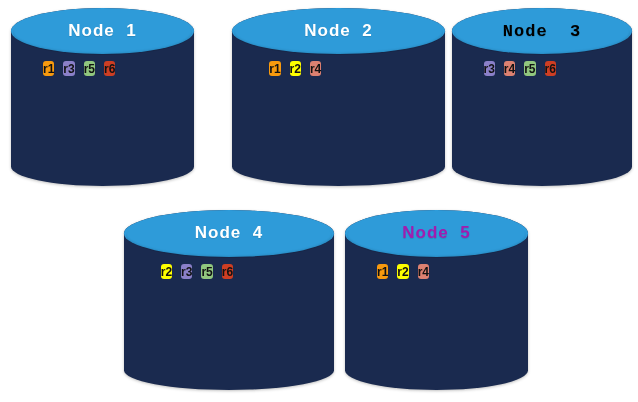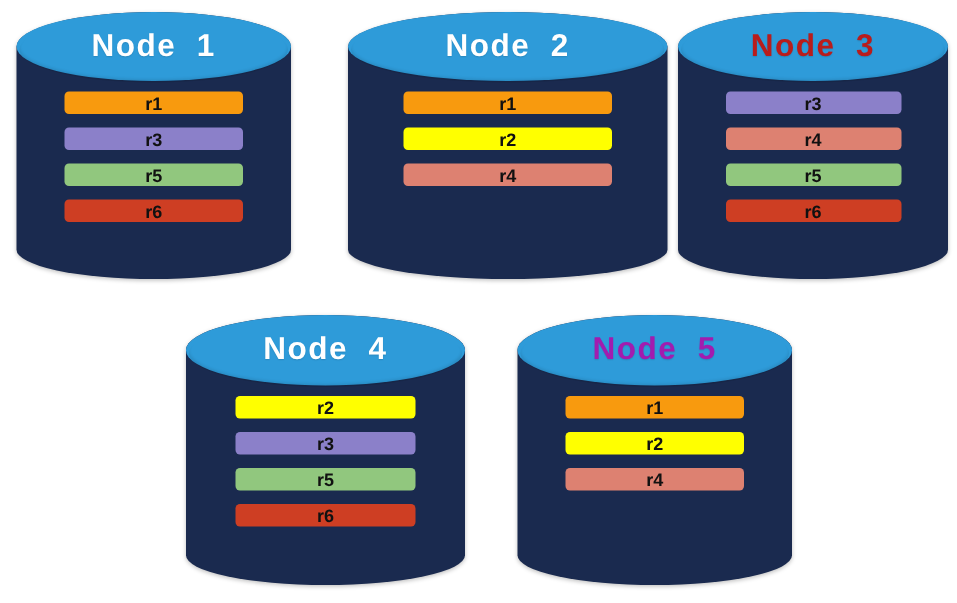--- a/index.html
+++ b/index.html
@@ -64,33 +64,33 @@
     position: absolute;
     left: 0;
     top: 0;
     width: 100%;
     height: 26%;
     display: flex;
     align-items: center;
     justify-content: center;
     color: #ffffff;
     font-weight: bold;
-    font-size: 21px;
+    font-size: 17px;
     letter-spacing: 1px;
     white-space: pre;
     text-shadow: 0 1px 1px rgba(0,0,0,0.12);
   }
 
   .replica-stack {
     position: absolute;
     left: 17.5%;
     right: 17.5%;
     top: 30%;
     display: flex;
-    flex-direction: column;
+    flex-direction: row;
     gap: 9px;
   }
 
   .replica-bar {
     height: 15px;
     border-radius: 3px;
     display: flex;
     align-items: center;
     justify-content: center;
     font-size: 12px;
@@ -124,29 +124,29 @@
       <div class="replica-stack">
         <div class="replica-bar" style="background: rgb(248, 154, 14); color: rgb(17, 17, 17);">r1</div>
         <div class="replica-bar" style="background: rgb(255, 255, 0); color: rgb(17, 17, 17);">r2</div>
         <div class="replica-bar" style="background: rgb(221, 129, 113); color: rgb(17, 17, 17);">r4</div>
       </div>
     </div>
     <div class="node" style="left: 452px; top: 8px; width: 180px; height: 178px;">
       <div class="cyl-body" style="background: rgb(26, 42, 79);"></div>
       <div class="cyl-top" style="background: rgb(46, 155, 217);"></div>
       <div class="cyl-top-shade"></div>
-      <div class="node-label" style="color: #b91c1c;">Node  3</div>
+      <div class="node-label" style="color: #000000; font-family: Liberation Mono, monospace;">Node  3</div>
       <div class="replica-stack">
         <div class="replica-bar" style="background: rgb(139, 128, 201); color: rgb(17, 17, 17);">r3</div>
         <div class="replica-bar" style="background: rgb(221, 129, 113); color: rgb(17, 17, 17);">r4</div>
         <div class="replica-bar" style="background: rgb(145, 199, 126); color: rgb(17, 17, 17);">r5</div>
         <div class="replica-bar" style="background: rgb(206, 62, 35); color: rgb(17, 17, 17);">r6</div>
       </div>
     </div>
-    <div class="node" style="left: 124px; top: 210px; width: 186px; height: 180px;">
+    <div class="node" style="left: 124px; top: 210px; width: 210px; height: 180px;">
       <div class="cyl-body" style="background: rgb(26, 42, 79);"></div>
       <div class="cyl-top" style="background: rgb(46, 155, 217);"></div>
       <div class="cyl-top-shade"></div>
       <div class="node-label" style="color: rgb(255, 255, 255);">Node  4</div>
       <div class="replica-stack">
         <div class="replica-bar" style="background: rgb(255, 255, 0); color: rgb(17, 17, 17);">r2</div>
         <div class="replica-bar" style="background: rgb(139, 128, 201); color: rgb(17, 17, 17);">r3</div>
         <div class="replica-bar" style="background: rgb(145, 199, 126); color: rgb(17, 17, 17);">r5</div>
         <div class="replica-bar" style="background: rgb(206, 62, 35); color: rgb(17, 17, 17);">r6</div>
       </div>

